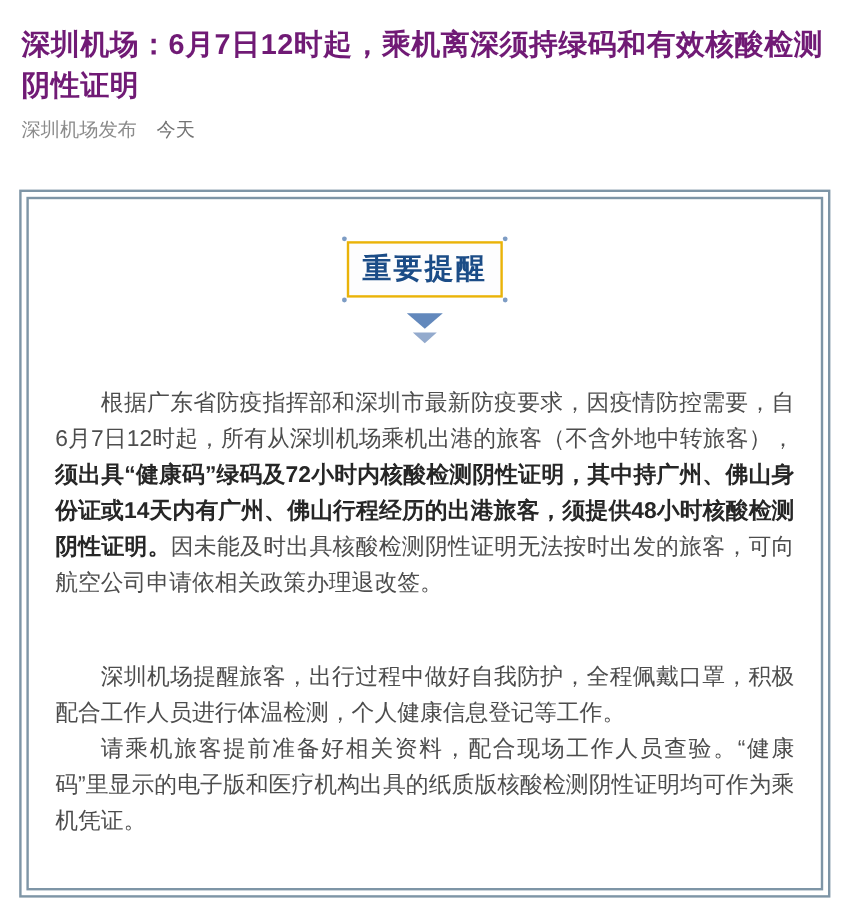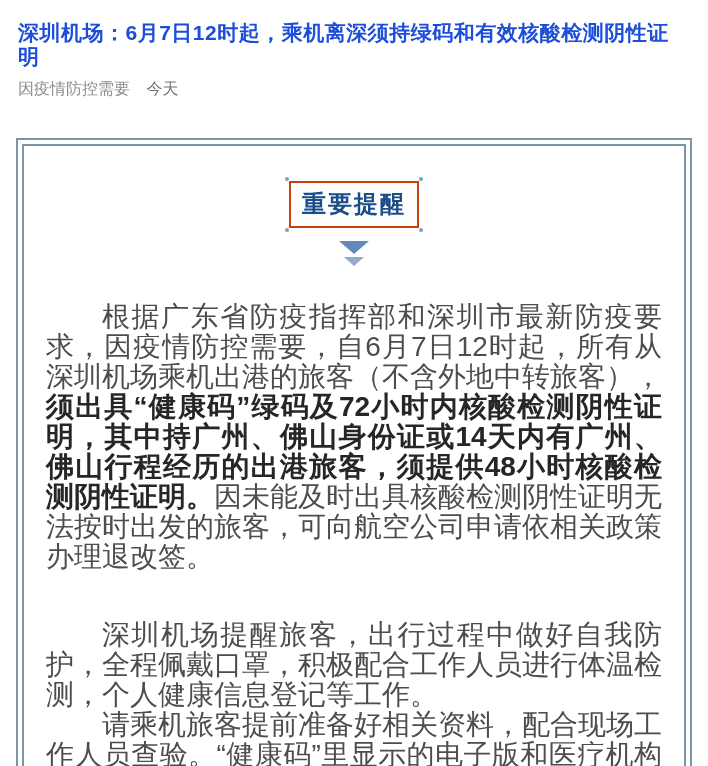--- a/index.html
+++ b/index.html
@@ -6,41 +6,41 @@
   html, body { margin: 0; padding: 0; background: #ffffff; }
   body {
     width: 708px;
     min-height: 766px;
     font-family: "Liberation Sans", "DejaVu Sans", sans-serif;
   }
   .page { padding: 19px 16px 16px 16px; }
 
   .article-title {
     margin: 2px 2px 0 2px;
-    font-size: 21px;
-    line-height: 24px;
+    font-size: 24px;
+    line-height: 34px;
     font-weight: 700;
-    color: #1d4ed8;
+    color: #701a75;
     letter-spacing: 0.5px;
   }
   .byline {
     margin: 9px 2px 38px 2px;
     font-size: 16px;
     line-height: 22px;
   }
   .publisher { color: #8b8b8b; }
   .pub-date { color: #737373; margin-left: 12px; }
 
   .notice-box { border: 2px solid #7e95a6; padding: 4px; }
   .notice-inner { border: 2px solid #7e95a6; padding: 35px 22px 14px 22px; }
 
   .badge-wrap { display: flex; justify-content: center; margin-bottom: 13px; }
   .badge {
     position: relative;
-    border: 2px solid #c2410c;
+    border: 2px solid #eab308;
     background: #fdfdfe;
     padding: 5px 11px 6px 11px;
   }
   .badge-text {
     font-size: 24px;
     font-weight: 700;
     color: #1b4c87;
     letter-spacing: 2px;
   }
   .dot {
@@ -69,40 +69,40 @@
   .arrow-small {
     width: 0; height: 0;
     border-left: 10px solid transparent;
     border-right: 10px solid transparent;
     border-top: 9px solid #93aacd;
     margin-top: 3px;
   }
 
   .para {
     margin: 0;
-    font-size: 28px;
+    font-size: 19px;
     line-height: 30px;
     color: #4d4d4d;
     text-indent: 2em;
     text-align: justify;
   }
   .para .b { font-weight: 700; color: #262626; }
   .gap-lg { margin-bottom: 48px; }
   .gap-md { margin-bottom: 26px; }
   .gap-none { margin-bottom: 0; }
 </style>
 </head>
 <body>
 
 <div class="page">
 
   <h1 class="article-title">深圳机场：6月7日12时起，乘机离深须持绿码和有效核酸检测阴性证明</h1>
 
   <div class="byline">
-    <span class="publisher">因疫情防控需要</span>
+    <span class="publisher">深圳机场发布</span>
     <span class="pub-date">今天</span>
   </div>
 
   <div class="notice-box">
     <div class="notice-inner">
 
       <div class="badge-wrap">
         <div class="badge">
           <span class="dot dot-tl"></span>
           <span class="dot dot-tr"></span>

